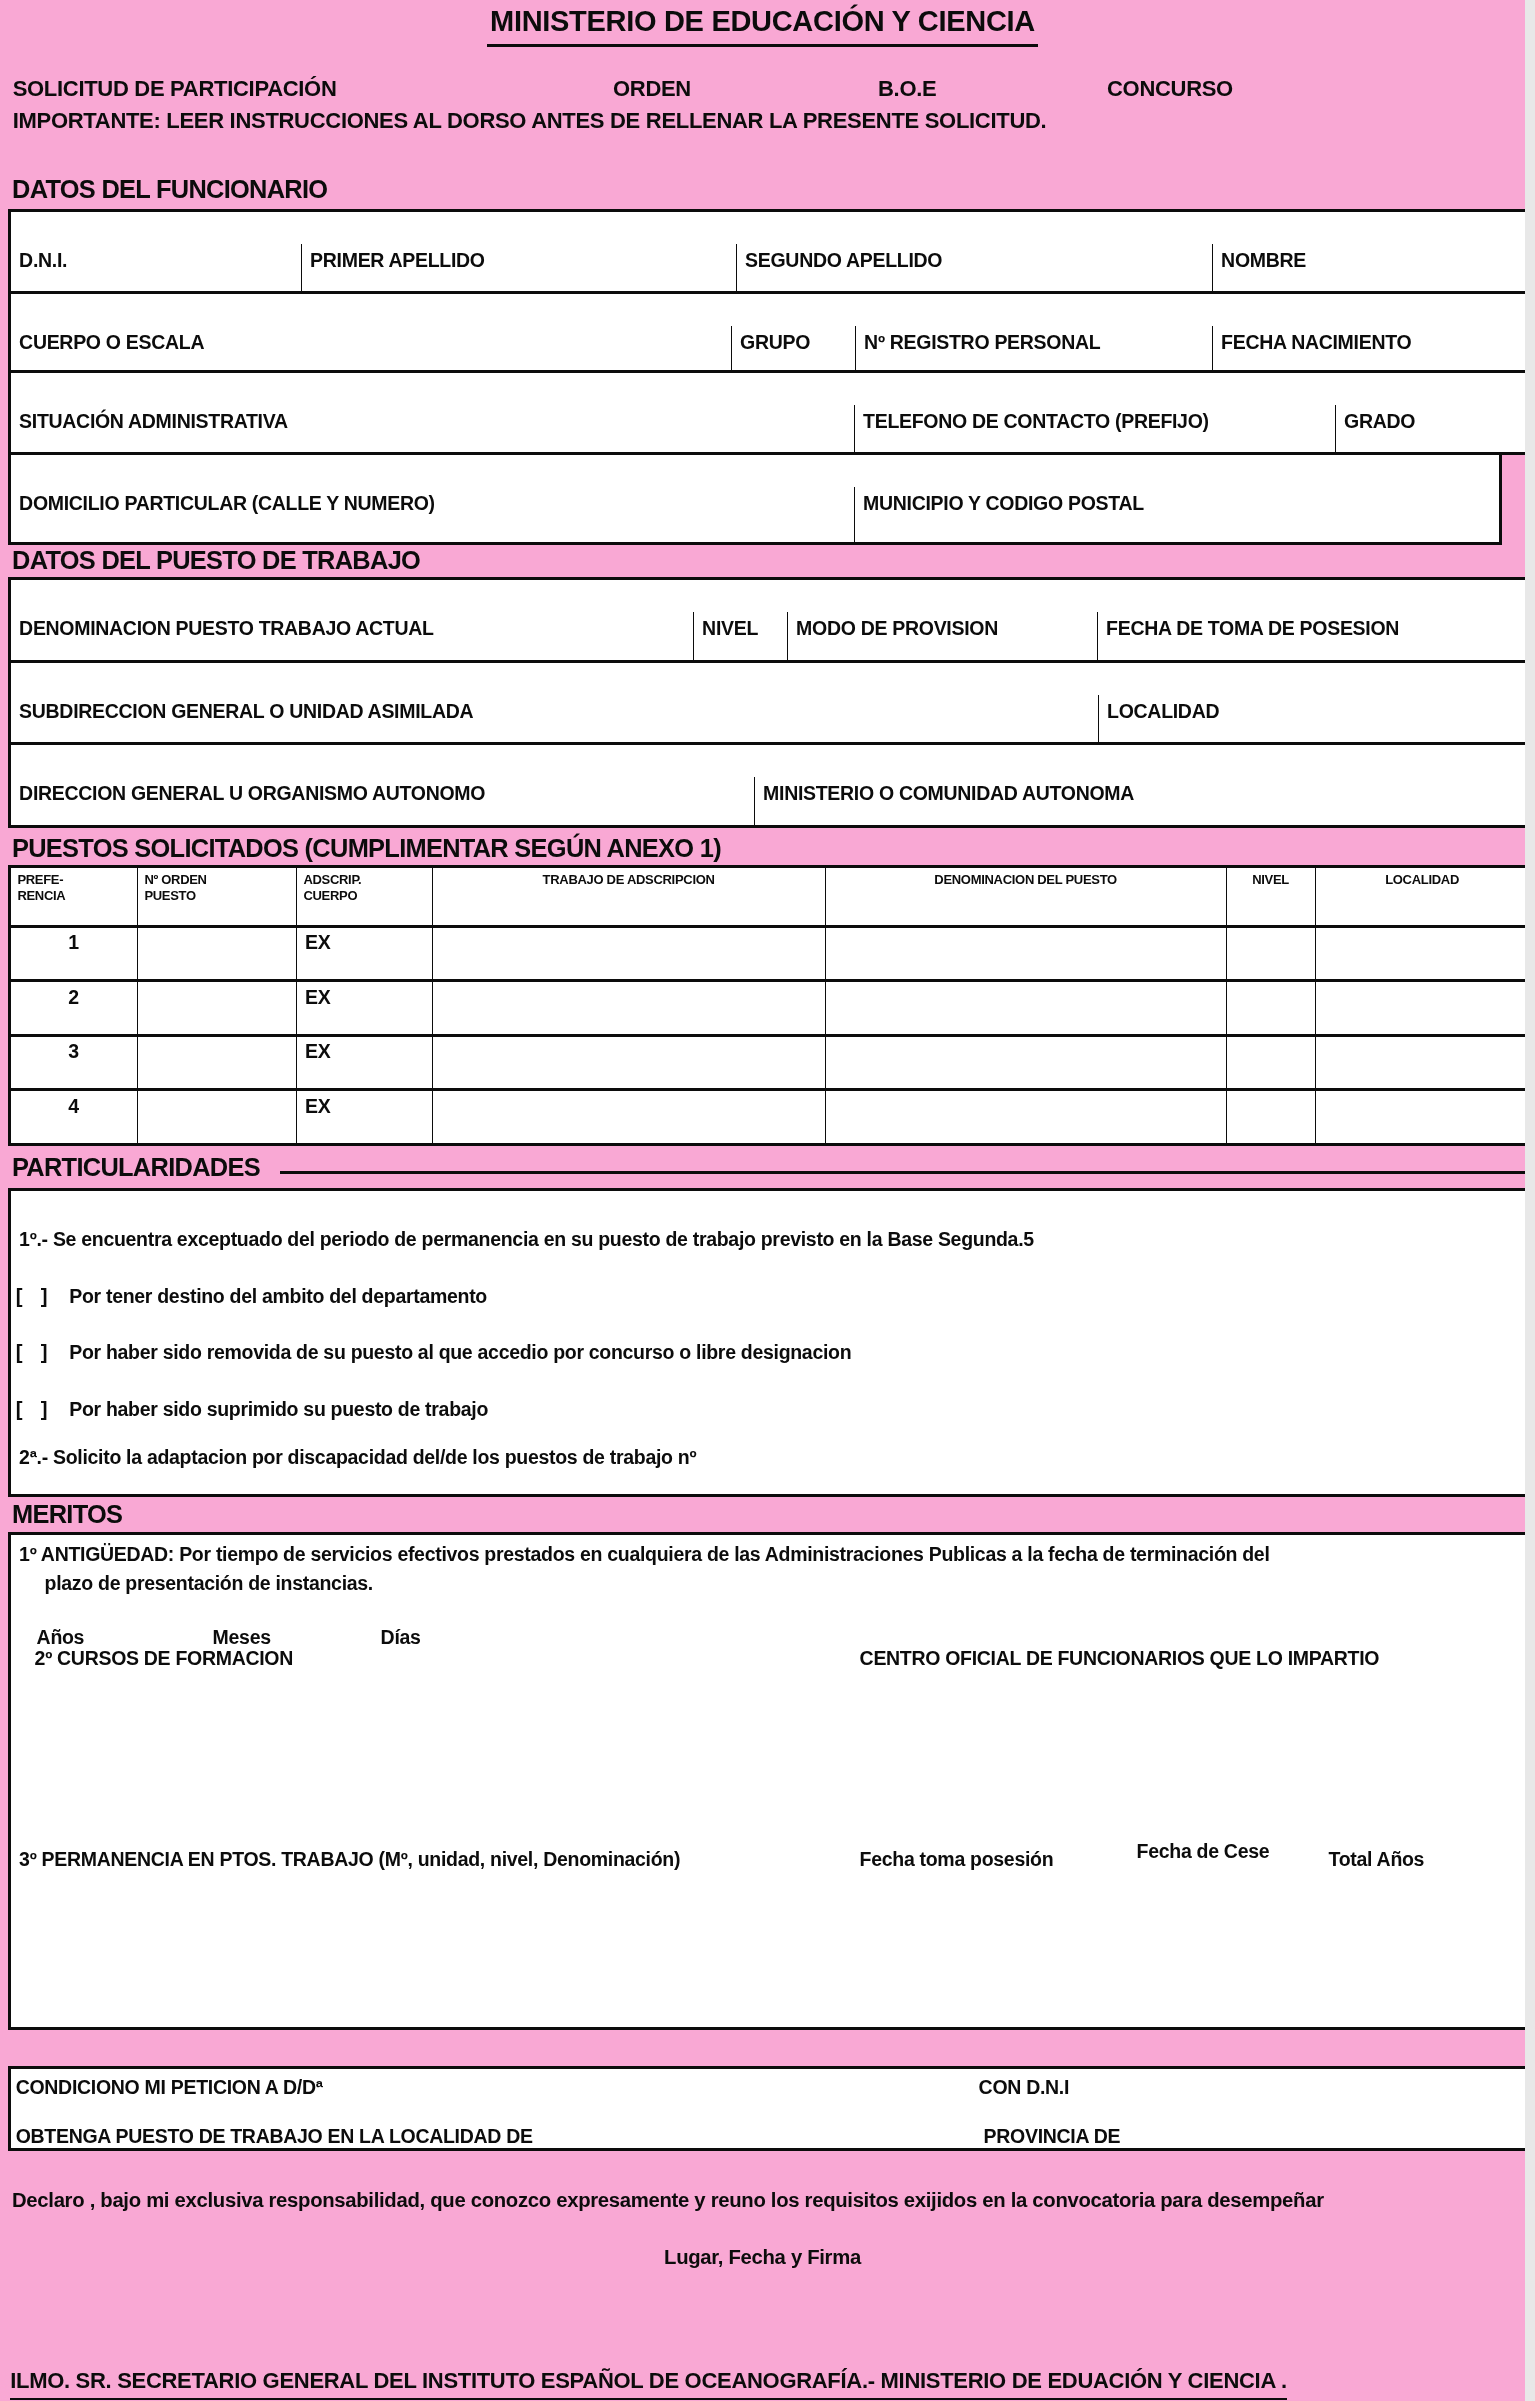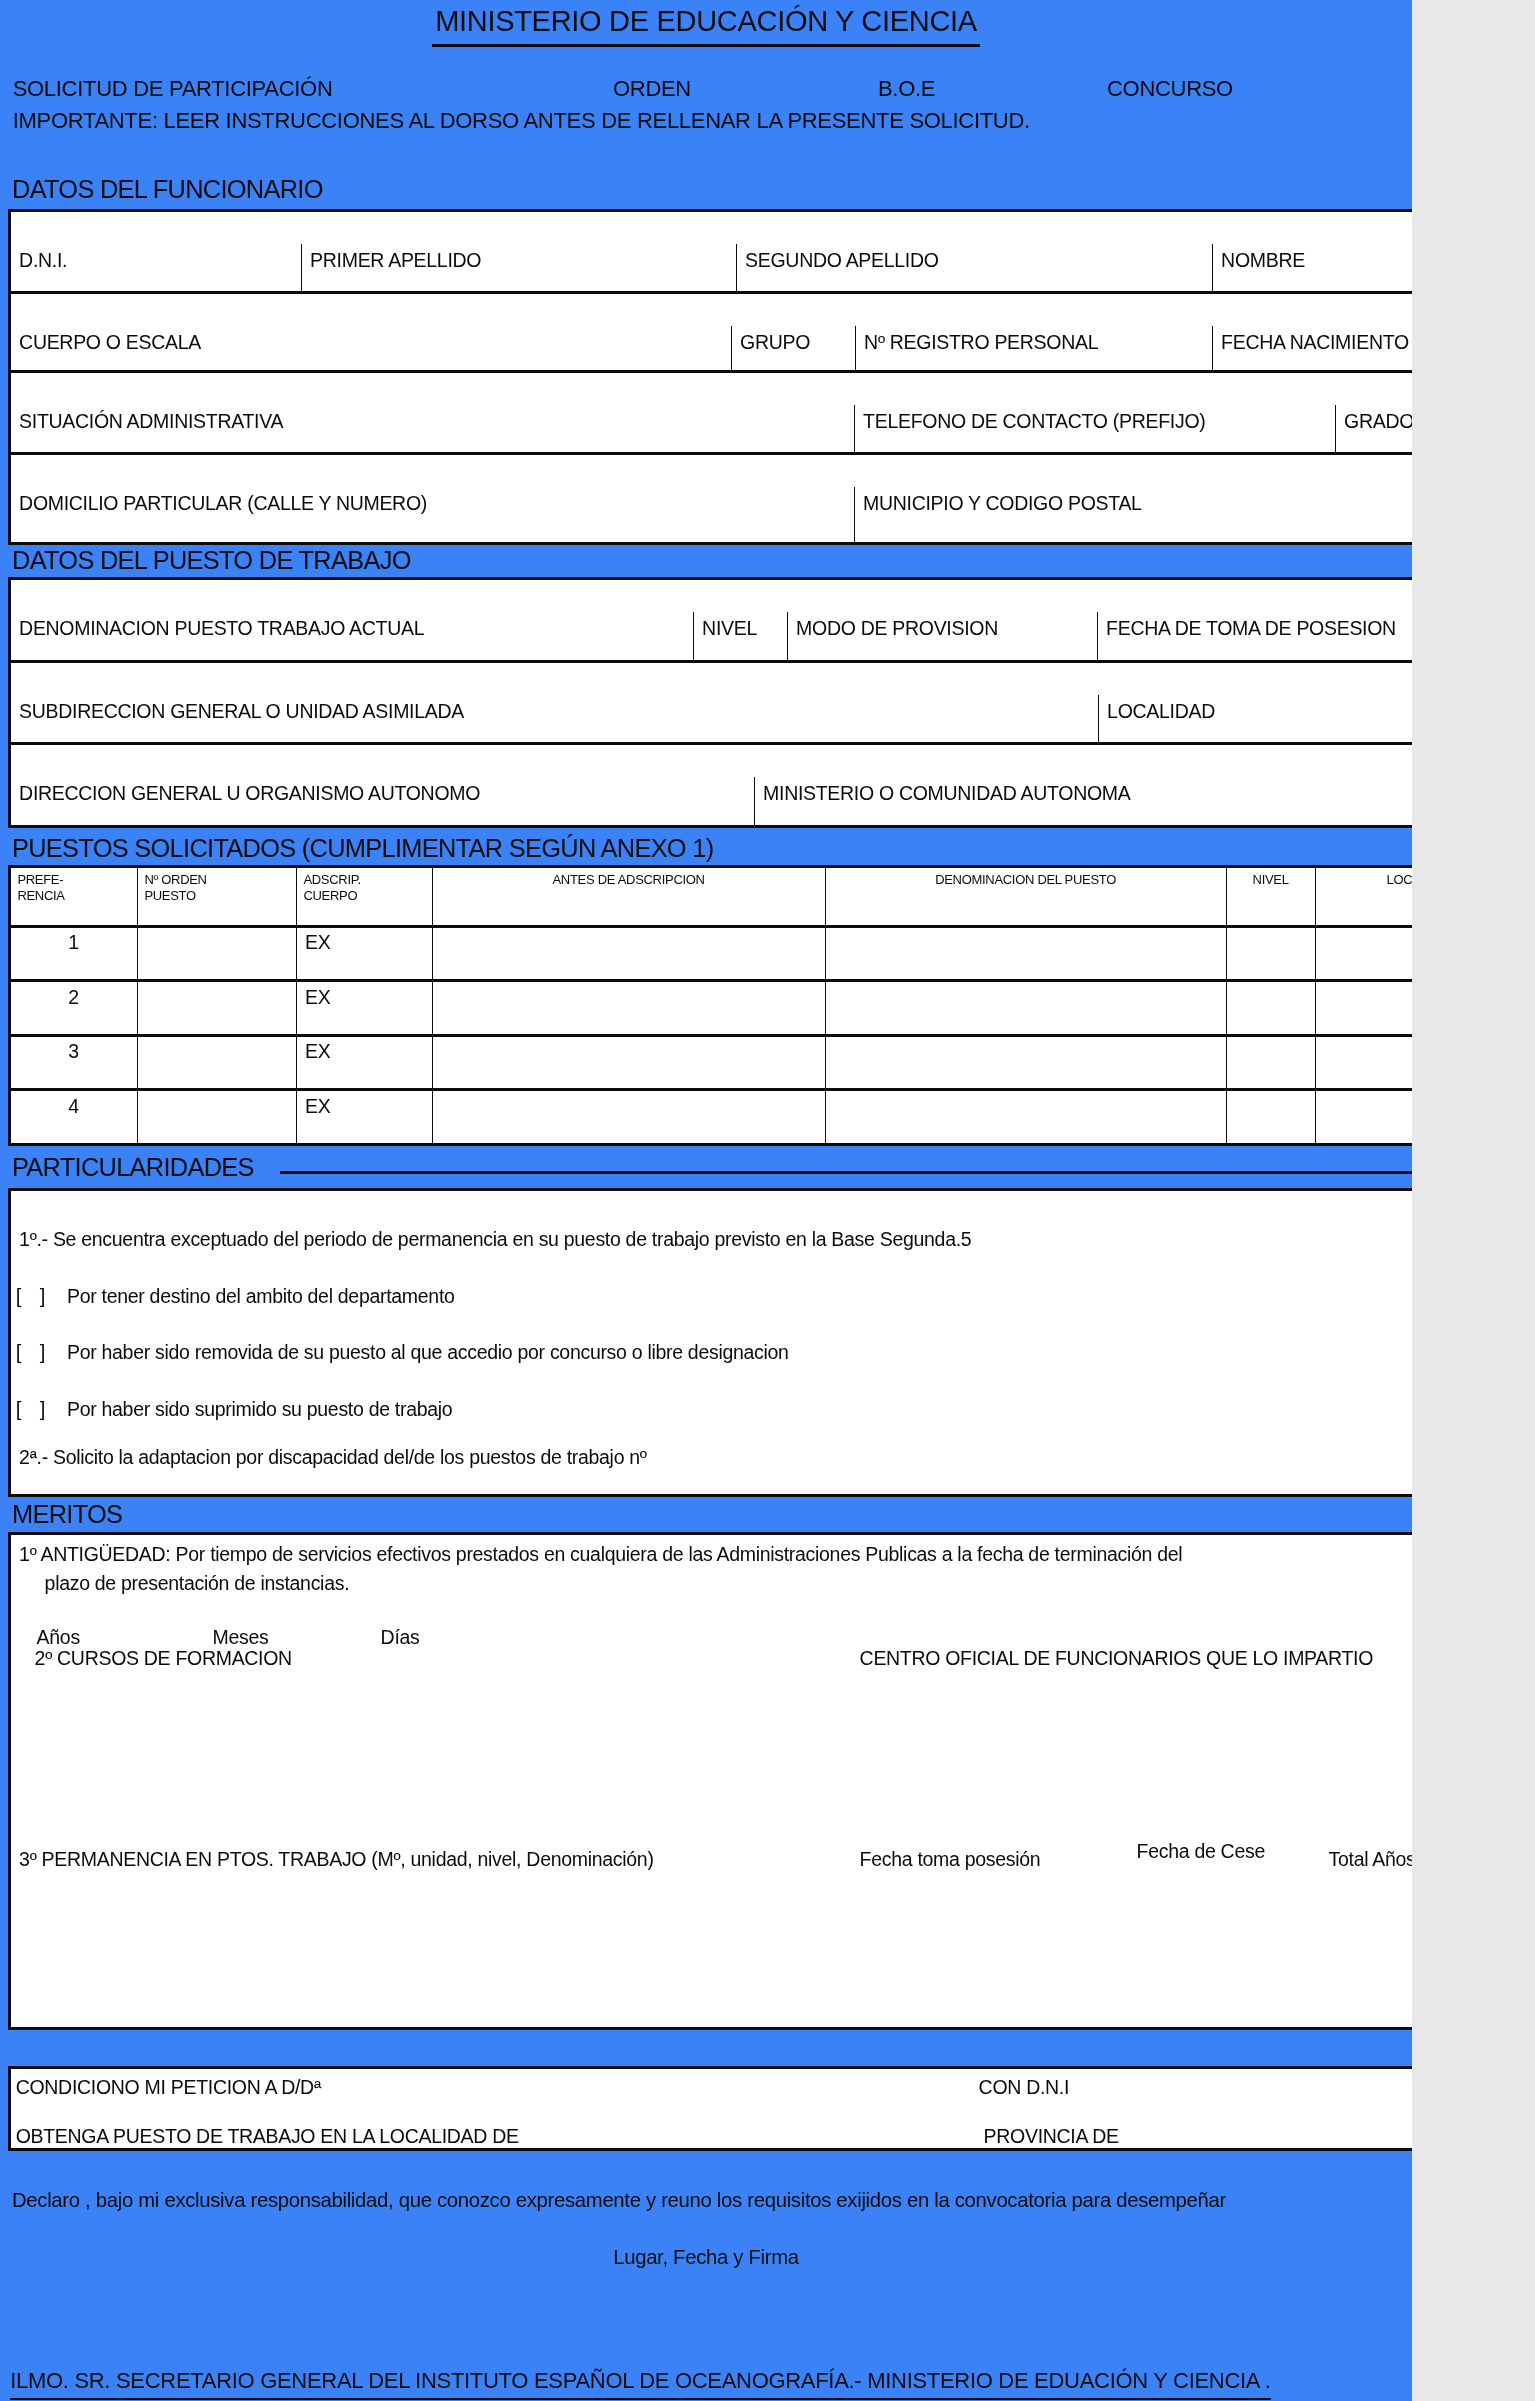--- a/index.html
+++ b/index.html
@@ -1,23 +1,24 @@
 <!DOCTYPE html>
 <html style="font-size:13.6px"><head>
 <meta charset="utf-8">
 <style>
   html,body{margin:0;padding:0;background:#e8e8e8;}
   .page{
     position:relative;
-    width:1412px;height:2401px;
-    background:#3b82f6;
+    width:1525px;height:2401px;
+    background:#f9a8d4;
     overflow:hidden;
     font-family:"Liberation Sans", sans-serif;
     color:#0c0c0c;
     letter-spacing:-0.3px;
+    font-weight:bold;
   }
   .abs{position:absolute;}
   .title{
     top:5.1px;left:0;right:0;
     text-align:center;
     font-size:29px;
   }
   .title .tspan{
     display:inline-block;
     border-bottom:3.4px solid #0c0c0c;
@@ -181,21 +182,21 @@
     </div>
   </div>
 
   <span class="abs heading" style="top:834px;left:12px;">PUESTOS SOLICITADOS (CUMPLIMENTAR SEGÚN ANEXO 1)</span>
 
   <div class="abs tbl" style="top:865px;left:7.6px;width:1524px;">
     <div class="row" style="height:63px;">
       <div class="hdrcell" style="width:127px;"><span>PREFE-</span><br><span>RENCIA</span></div>
       <div class="hdrcell" style="width:159px;"><span>Nº ORDEN</span><br><span>PUESTO</span></div>
       <div class="hdrcell" style="width:136px;"><span>ADSCRIP.</span><br><span>CUERPO</span></div>
-      <div class="hdrcell hc" style="width:393px;">ANTES DE ADSCRIPCION</div>
+      <div class="hdrcell hc" style="width:393px;">TRABAJO DE ADSCRIPCION</div>
       <div class="hdrcell hc" style="width:401px;">DENOMINACION DEL PUESTO</div>
       <div class="hdrcell hc" style="width:89px;">NIVEL</div>
       <div class="hdrcell hc">LOCALIDAD</div>
     </div>
 
     <div class="row" style="height:58px;">
       <div class="dcell num" style="width:127px;">1</div>
       <div class="dcell" style="width:159px;"></div>
       <div class="dcell" style="width:136px;">EX</div>
       <div class="dcell" style="width:393px;"></div>

